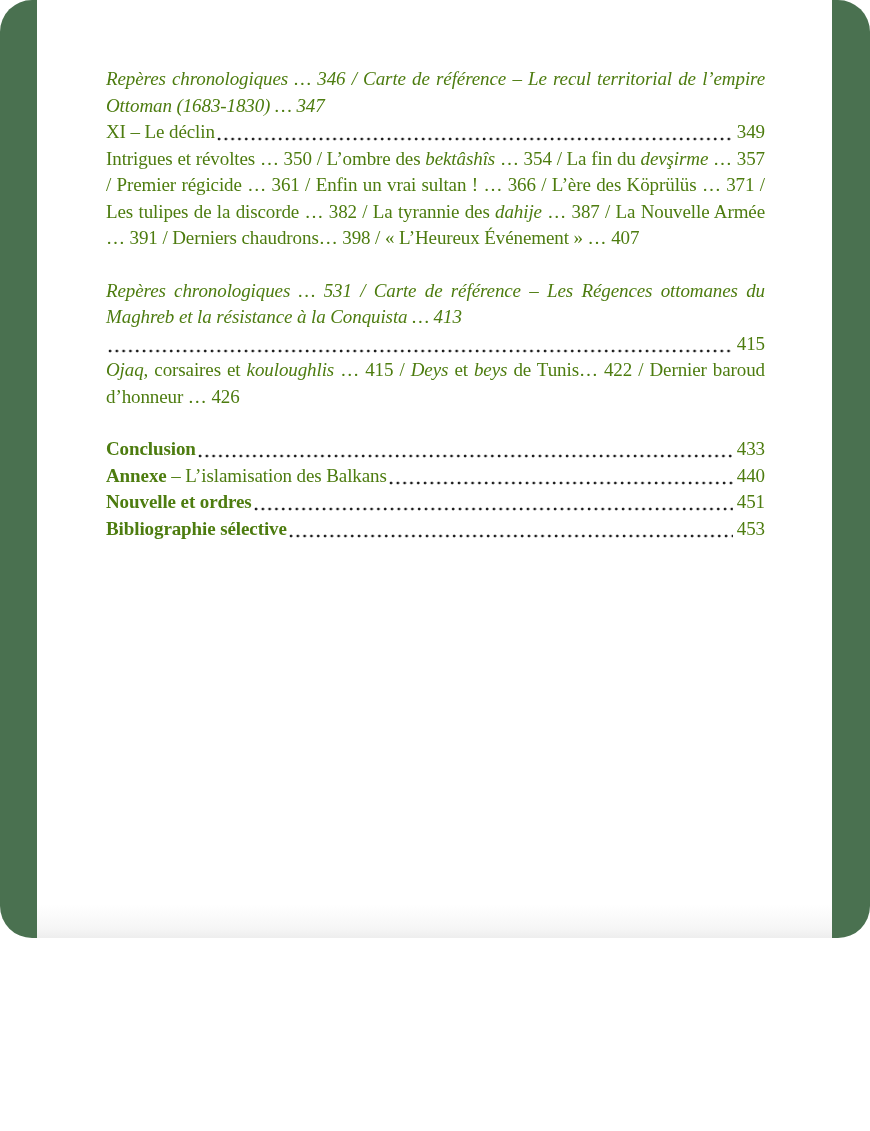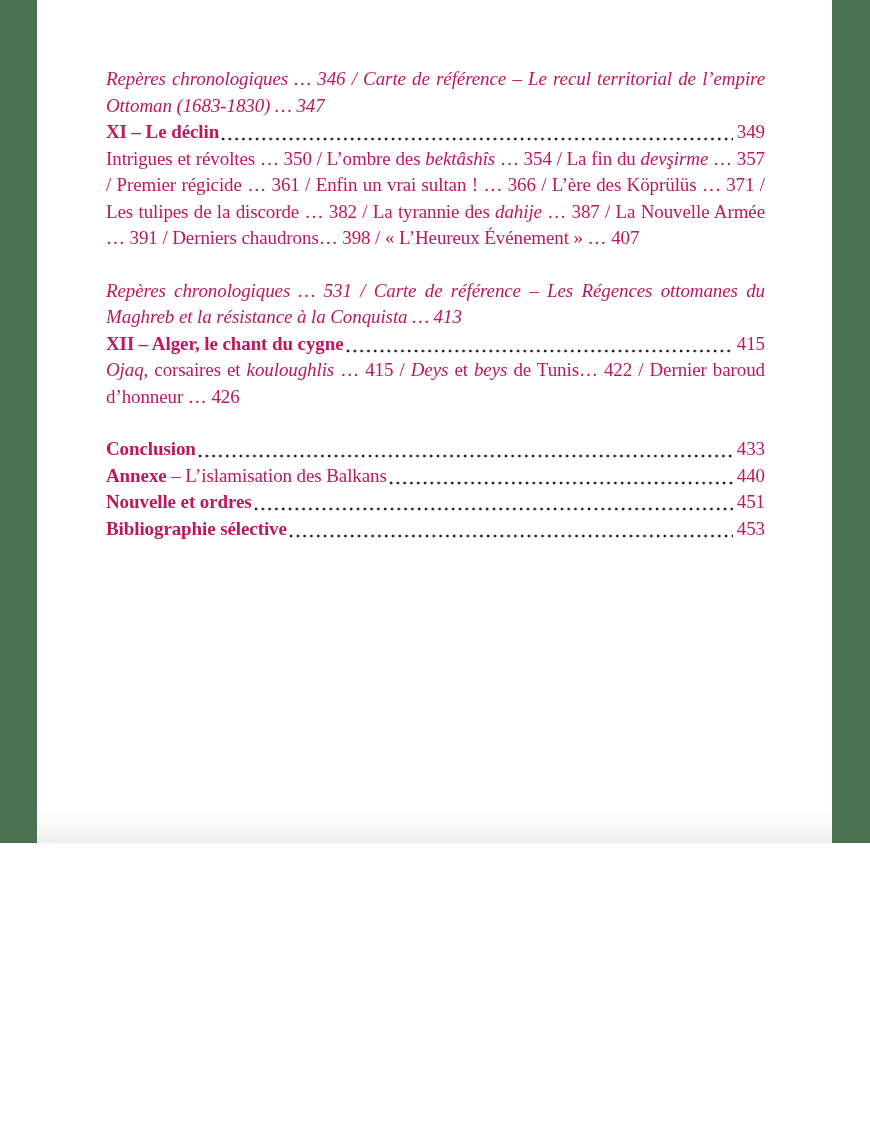--- a/index.html
+++ b/index.html
@@ -1,23 +1,24 @@
 <!DOCTYPE html>
 <html><head>
 <meta charset="utf-8">
 <style>
   html, body { margin: 0; padding: 0; background: #ffffff; }
   .canvas {
     position: relative;
     width: 870px;
-    height: 843px;
+    height: 938px;
     background: #ffffff;
     overflow: hidden;
     font-family: "Liberation Serif", "DejaVu Serif", serif;
-    color: #be185d;
+    color: #4d7c0f;
+    border-radius: 32px;
   }
   .side-bar {
     position: absolute;
     top: 0;
     bottom: 0;
     background: #4a7150;
   }
   .side-bar.left  { left: 0; width: 37px; }
   .side-bar.right { left: 832px; width: 38px; }
 
@@ -31,21 +32,21 @@
     letter-spacing: -0.1px;
   }
   .toc p { margin: 0; }
 
   .para { text-align: justify; }
   .para.italic { font-style: italic; }
   .seg.it { font-style: italic; }
 
   .entry { display: flex; align-items: baseline; }
   .entry .label { white-space: nowrap; }
-  .entry.chapter .label { font-weight: bold; text-align: right; }
+  .entry.chapter .label { font-weight: normal; text-align: right; }
   .entry .pagenum { font-weight: normal; white-space: nowrap; }
   .entry .label .bold { font-weight: bold; }
 
   .leader {
     flex: 1 1 auto;
     align-self: stretch;
     margin: 0 4px 0 1px;
     background-image: radial-gradient(circle at 3px 20px, #1c1c1c 1.15px, rgba(0,0,0,0) 1.7px);
     background-size: 6.8px 100%;
     background-repeat: repeat-x;
@@ -75,21 +76,20 @@
       <p class="para italic"><span class="seg it">Repères chronologiques … 346 / Carte de référence – Le recul territorial de l’empire Ottoman (1683-1830) … 347</span></p>
       <p class="entry chapter">
         <span class="label">XI – Le déclin</span>
         <span class="leader"></span>
         <span class="pagenum">349</span>
       </p>
       <p class="para"><span class="seg">Intrigues et révoltes … 350 / L’ombre des </span><span class="seg it">bektâshîs</span><span class="seg"> … 354 / La fin du </span><span class="seg it">devşirme</span><span class="seg"> … 357 / Premier régicide … 361 / Enfin un vrai sultan ! … 366 / L’ère des Köprülüs … 371 / Les tulipes de la discorde … 382 / La tyrannie des </span><span class="seg it">dahije</span><span class="seg"> … 387 / La Nouvelle Armée … 391 / Derniers chaudrons… 398 / « L’Heureux Événement » … 407</span></p>
       <div class="section-gap"></div>
       <p class="para italic"><span class="seg it">Repères chronologiques … 531 / Carte de référence – Les Régences ottomanes du Maghreb et la résistance à la Conquista … 413</span></p>
       <p class="entry chapter">
-        <span class="label">XII – Alger, le chant du cygne</span>
         <span class="leader"></span>
         <span class="pagenum">415</span>
       </p>
       <p class="para"><span class="seg it">Ojaq</span><span class="seg">, corsaires et </span><span class="seg it">kouloughlis</span><span class="seg"> … 415 / </span><span class="seg it">Deys</span><span class="seg"> et </span><span class="seg it">beys</span><span class="seg"> de Tunis… 422 / Dernier baroud d’honneur … 426</span></p>
       <div class="section-gap"></div>
       <p class="entry back">
         <span class="label"><span class="bold">Conclusion</span><span class="rest"></span></span>
         <span class="leader"></span>
         <span class="pagenum">433</span>
       </p>

